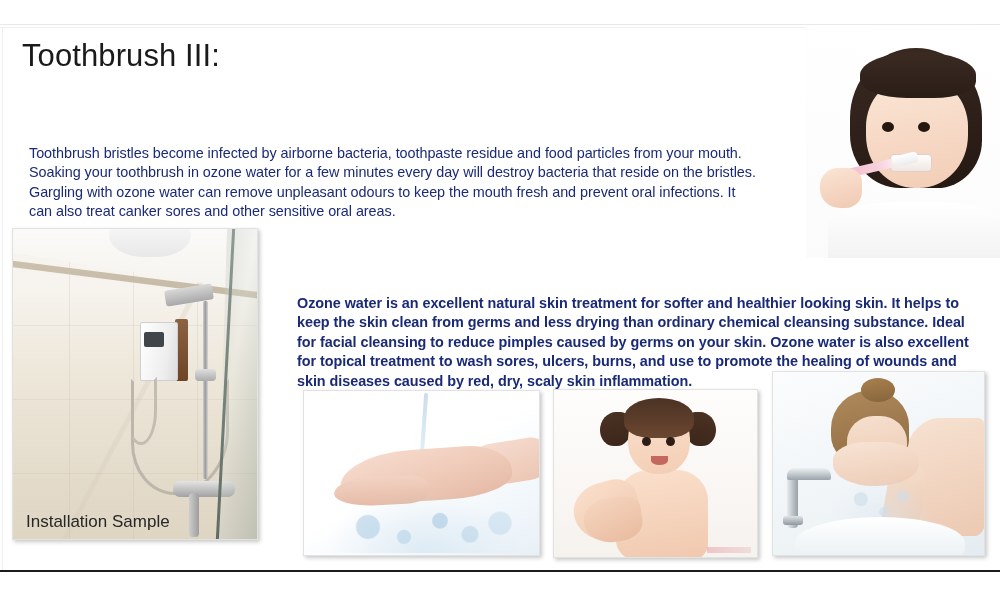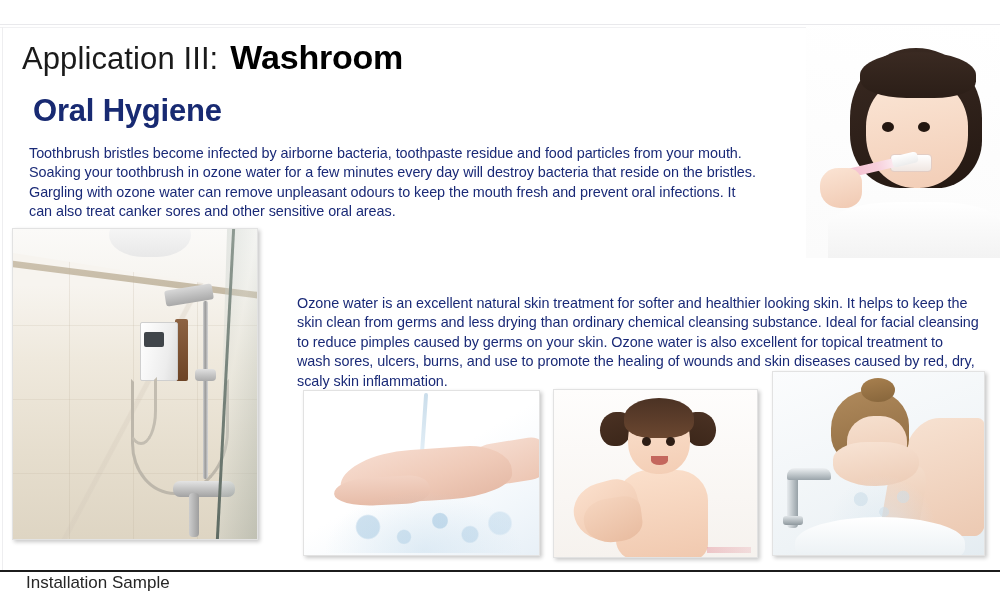--- a/index.html
+++ b/index.html
@@ -93,30 +93,30 @@
     font-weight: 400;
     color: #1a2a77;
     line-height: 19.3px;
     letter-spacing: -0.05px;
   }
   .p-skin {
     position: absolute;
     left: 297px; top: 294px;
     width: 682px;
     font-size: 14.4px;
-    font-weight: 400;
+    font-weight: 700;
     color: #1a2a77;
     line-height: 19.4px;
     letter-spacing: -0.05px;
   }
 
   
   .caption-install {
     position: absolute;
-    left: 26px; top: 573px;
+    left: 26px; top: 512px;
     font-size: 17px;
     font-weight: 400;
     color: #272727;
   }
 
   
   .photo {
     position: absolute;
     overflow: hidden;
     background: #fafafa;
@@ -443,25 +443,23 @@
 <body>
 
 <div class="slide">
 
   <div class="rule-top"></div>
   <div class="rule-top2"></div>
   <div class="rule-left"></div>
   <div class="rule-bottom"></div>
 
   <div class="title-row">
-    <span class="title-pre">Application III:</span>
-    <span class="title-main">Washroom</span>
+    <span class="title-pre">Toothbrush III:</span>
   </div>
 
-  <div class="h-oral">Oral Hygiene</div>
   <div class="p-oral">Toothbrush bristles become infected by airborne bacteria, toothpaste residue and food particles from your mouth. Soaking your toothbrush in ozone water for a few minutes every day will destroy bacteria that reside on the bristles. Gargling with ozone water can remove unpleasant odours to keep the mouth fresh and prevent oral infections. It can also treat canker sores and other sensitive oral areas.</div>
 
   <div class="p-skin">Ozone water is an excellent natural skin treatment for softer and healthier looking skin. It helps to keep the skin clean from germs and less drying than ordinary chemical cleansing substance. Ideal for facial cleansing to reduce pimples caused by germs on your skin. Ozone water is also excellent for topical treatment to wash sores, ulcers, burns, and use to promote the healing of wounds and skin diseases caused by red, dry, scaly skin inflammation.</div>
 
   <div class="photo ph-girl">
     <div class="girl-bg"></div>
     <div class="girl-hair"></div>
     <div class="girl-face"></div>
     <div class="girl-fringe"></div>
     <div class="girl-eye-l"></div>

